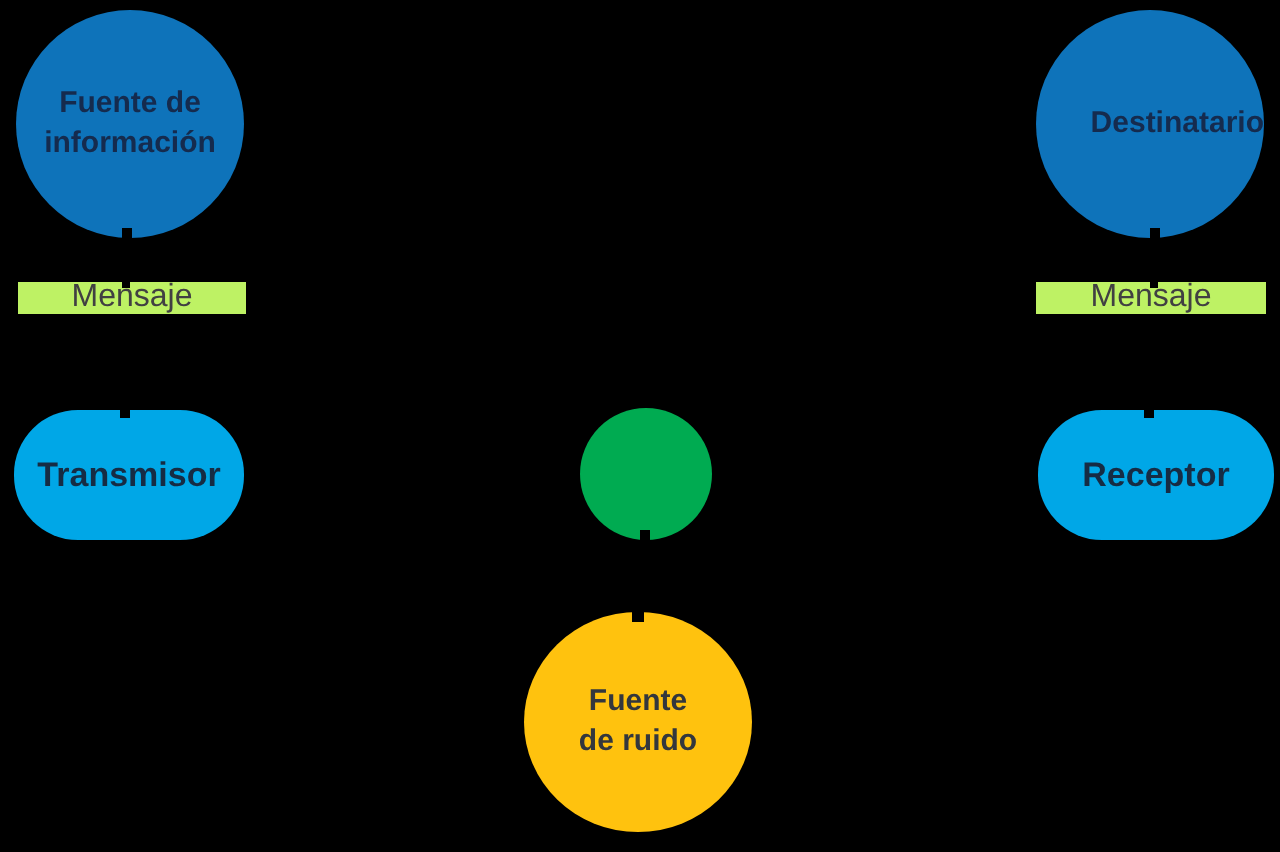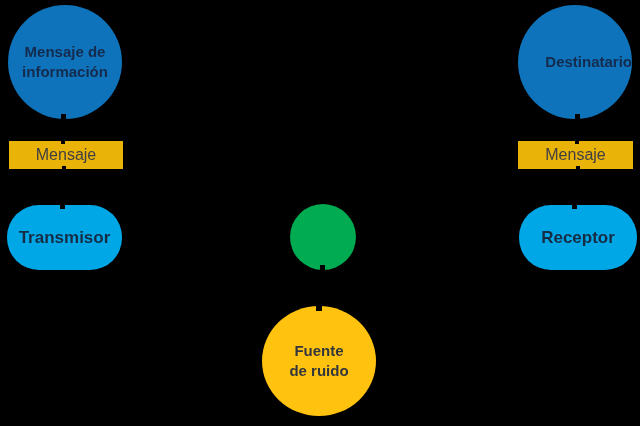--- a/index.html
+++ b/index.html
@@ -38,22 +38,22 @@
     color: #152b4e;
     font-size: 15px;
     line-height: 20px;
     font-weight: 600;
   }
   #node-fuente-informacion { left: 8px; top: 5px; }
   #node-destinatario { left: 518px; top: 5px; justify-content: flex-end; }
 
   
   .mensaje-box {
-    height: 28px;
-    background: #eab308;
+    height: 16px;
+    background: #bef264;
   }
   .mensaje-box .label {
     color: #414042;
     font-size: 16px;
     font-weight: 400;
   }
   #node-mensaje-left { left: 9px; top: 141px; width: 114px; }
   #node-mensaje-right { left: 518px; top: 141px; width: 115px; }
 
   
@@ -107,21 +107,21 @@
   #stub-mensaje-right-top    { left: 575px; top: 141px; width: 4px; height: 3px; }
   #stub-mensaje-right-bottom { left: 576px; top: 166px; width: 4px; height: 3px; }
   #stub-receptor-top         { left: 572px; top: 205px; width: 5px; height: 4px; }
 </style>
 </head>
 <body>
 
 <div id="canvas">
 
   <div class="node circle-big" id="node-fuente-informacion">
-    <span class="label">Mensaje de
+    <span class="label">Fuente de
 información</span>
   </div>
 
   <div class="node circle-big" id="node-destinatario">
     <span class="label">Destinatario</span>
   </div>
 
   <div class="node mensaje-box" id="node-mensaje-left">
     <span class="label">Mensaje</span>
   </div>

